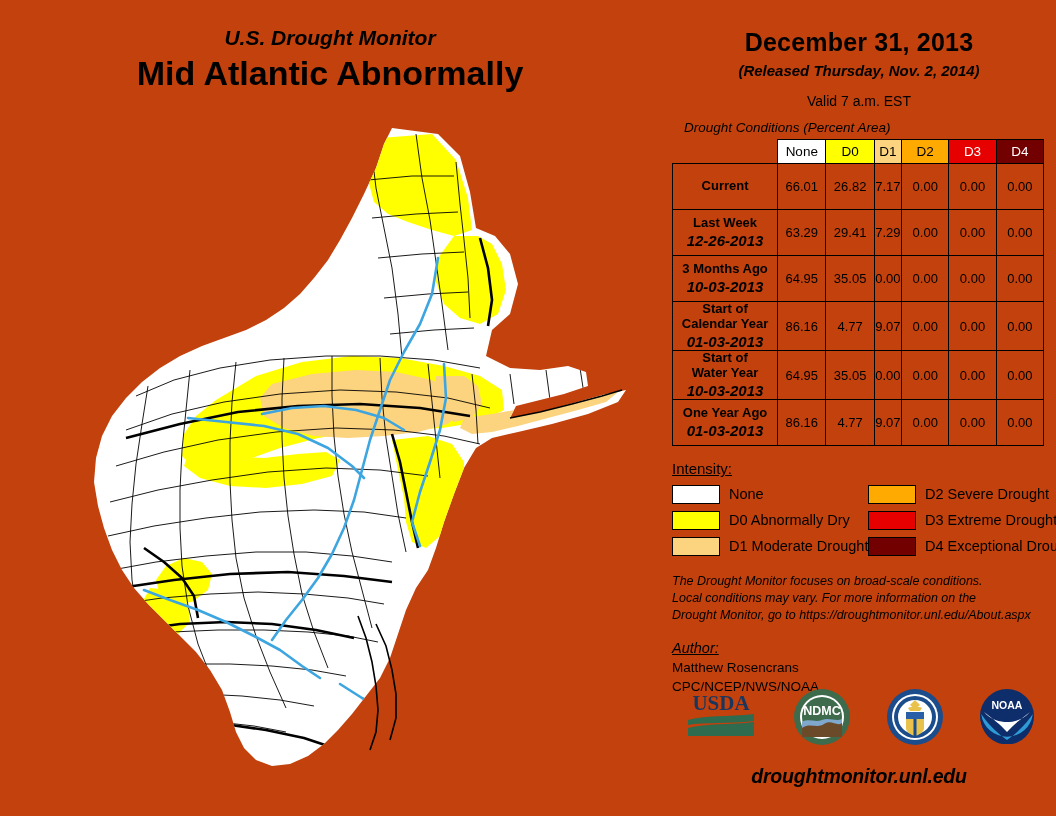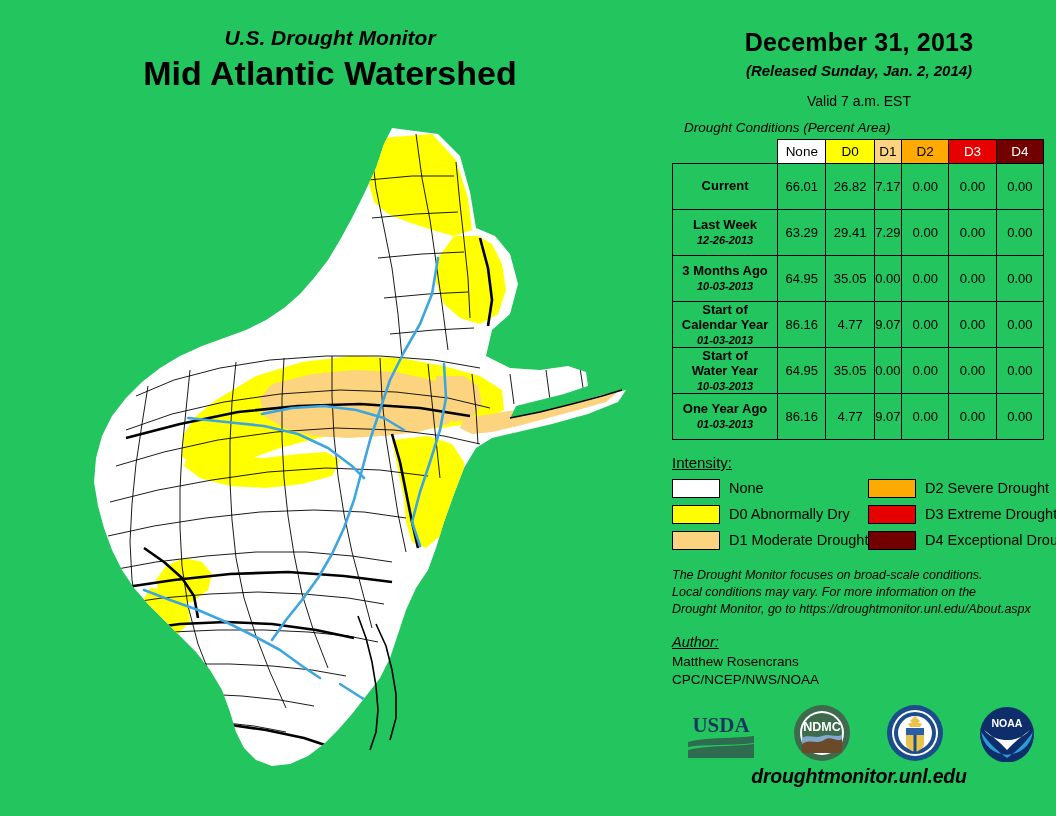--- a/index.html
+++ b/index.html
@@ -7,21 +7,21 @@
     margin: 0; padding: 0;
     width: 1056px; height: 816px;
     background: #ffffff;
     font-family: "Liberation Sans", sans-serif;
     color: #000000;
     overflow: hidden;
   }
   #page {
     position: relative;
     width: 1056px; height: 816px;
-    background: #22c55e;
+    background: #c2410c;
   }
 
   
   #title-block {
     position: absolute; left: 0; top: 26px; width: 660px;
     text-align: center;
   }
   #dm-supertitle {
     font-size: 21px; font-weight: bold; font-style: italic;
     letter-spacing: 0px; line-height: 1.1;
@@ -63,21 +63,21 @@
     border: 1.4px solid #000;
     text-align: center;
     vertical-align: middle;
     font-size: 13px;
     padding: 0;
   }
   #cond-table thead th { height: 24px; font-weight: normal; font-size: 13.5px; }
   #cond-table thead th.corner { border: none; background: transparent; }
   #cond-table tbody td { height: 46px; }
   .rowlabel { font-weight: bold; font-size: 13px; line-height: 1.15; padding: 2px 3px; }
-  .rowlabel .sub { display:block; font-size: 11px; font-style: italic; font-weight: bold; margin-top: 1px; }
+  .rowlabel .sub { display:block; font-size: 15px; font-style: italic; font-weight: bold; margin-top: 1px; }
   .val { font-size: 13.5px; }
   .h-none { background:#ffffff; color:#000; }
   .h-d0 { background:#FFFF00; color:#000; }
   .h-d1 { background:#FCD37F; color:#000; }
   .h-d2 { background:#FFAA00; color:#000; }
   .h-d3 { background:#E60000; color:#fff; }
   .h-d4 { background:#730000; color:#fff; }
 
   
   #intensity-head {
@@ -107,37 +107,37 @@
   }
   #author-head {
     margin: 16px 0 3px 10px;
     font-size: 14.5px; font-style: italic; text-decoration: underline;
   }
   .author-line { margin-left: 10px; font-size: 13.5px; line-height: 1.38; }
 
   
   #logos {
     position: absolute; left: 0; top: 688px; width: 394px; height: 74px;
-    display: flex; align-items: flex-end; justify-content: center; gap: 35px;
+    display: flex; align-items: flex-start; justify-content: center; gap: 35px;
   }
   #site-url {
     position: absolute; left: 0; top: 765px; width: 394px;
     text-align: center; font-size: 19.5px; font-weight: bold;
     letter-spacing: -0.2px;
     font-style: italic;
   }
 </style>
 </head>
 <body>
 
 <div id="page">
 
   <div id="title-block">
     <div id="dm-supertitle">U.S. Drought Monitor</div>
-    <div id="dm-title">Mid Atlantic Watershed</div>
+    <div id="dm-title">Mid Atlantic Abnormally</div>
   </div>
 
   <div id="map-wrap">
     <svg id="map-svg" viewBox="0 0 620 680" xmlns="http://www.w3.org/2000/svg">
       <defs>
         <clipPath id="landclip">
           <path d="M352,10 L398,16 L420,38 L430,74 L436,110 L455,118 L470,136
                    L478,166 L470,196 L452,212 L446,238 L470,250 L500,252 L528,248
                    L546,254 L548,268 L524,276 L500,282 L476,288 L470,300
                    L492,296 L530,286 L566,276 L586,272 L578,284 L548,296
@@ -285,21 +285,21 @@
         <path d="M336,506 L346,528 L352,552 L356,576 L356,600 L350,622"></path>
         <path d="M470,300 L500,294 L532,286 L562,278 L582,272"></path>
       </g>
     </svg>
   </div>
 
   <div id="right-col">
 
     <div id="date-block">
       <div id="dm-date">December 31, 2013</div>
-      <div id="dm-released">(Released Sunday, Jan. 2, 2014)</div>
+      <div id="dm-released">(Released Thursday, Nov. 2, 2014)</div>
       <div id="dm-valid">Valid 7 a.m. EST</div>
     </div>
 
     <div id="table-caption">Drought Conditions (Percent Area)</div>
 
     <table id="cond-table">
       <thead>
         <tr>
           <th class="corner" style="width:100px"></th>
           <th class="h-none" style="width:46px">None</th>

